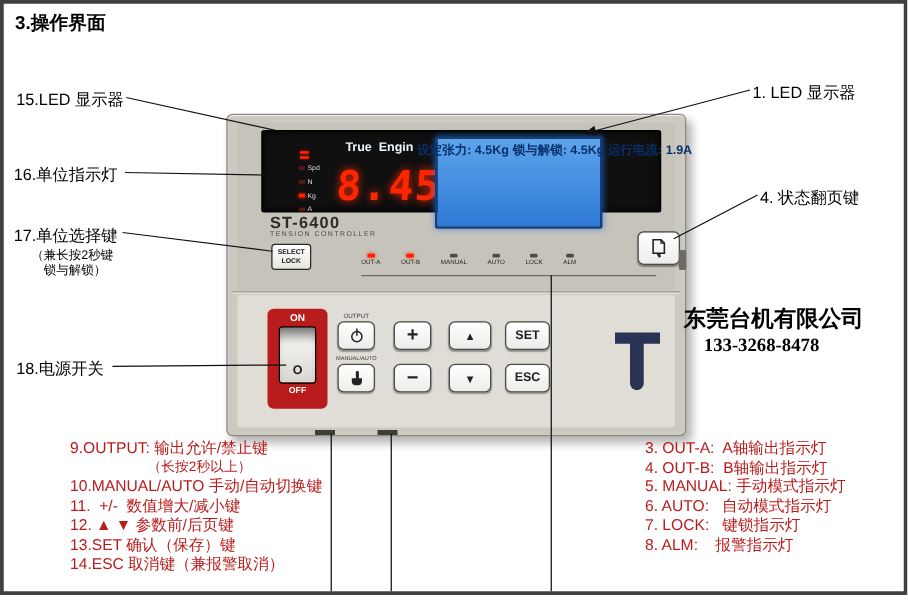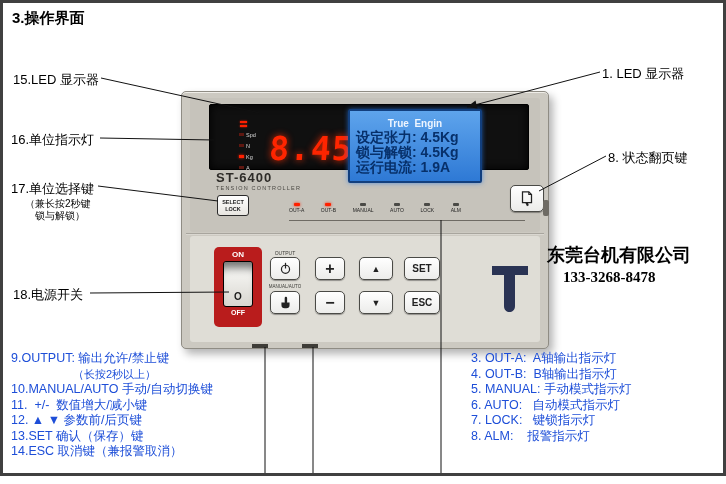--- a/index.html
+++ b/index.html
@@ -1,42 +1,42 @@
 <!DOCTYPE html>
 <html><head>
 <meta charset="utf-8">
 <style>
   html,body{margin:0;padding:0;background:#fff;font-family:"Liberation Sans","DejaVu Sans",sans-serif;}
   .canvas{position:relative;width:726px;height:476px;background:#fff;border:3px solid #404040;box-sizing:border-box;overflow:hidden;}
   .abs{position:absolute;}
   .title{left:9px;top:6px;font-size:15px;font-weight:bold;color:#000;}
   .lbl{font-size:13px;color:#000;white-space:nowrap;z-index:6;}
   .sublbl{font-size:10px;color:#000;white-space:nowrap;z-index:6;}
-  .notes div{white-space:pre;font-size:12.5px;line-height:15.5px;color:#1d4ed8;}
+  .notes div{white-space:pre;font-size:12.5px;line-height:15.5px;color:#b91c1c;margin-left:45px;}
   .notes{z-index:6;}
   .company-name{font-family:"Liberation Serif","DejaVu Serif",serif;font-size:18px;font-weight:bold;color:#000;white-space:nowrap;z-index:6;}
   .company-phone{font-family:"Liberation Serif","DejaVu Serif",serif;font-size:15px;font-weight:bold;color:#000;white-space:nowrap;z-index:6;}
 
   
   .device{left:178px;top:88px;width:366px;height:256px;background:#ccc9c1;border:1px solid #8f8c84;border-radius:5px;
           box-shadow:4px 5px 8px rgba(0,0,0,.3), inset 0 1px 0 #efede8;z-index:2;}
   .top-panel{left:8px;top:6px;width:350px;height:134px;background:#c6c3bb;border-radius:3px;}
   .display-window{left:27px;top:12px;width:318px;height:64px;background:#101010;border:1px solid #000;border-radius:2px;box-shadow:inset 0 0 8px #000;}
   .unit-col{left:29px;top:15px;width:21px;height:58px;color:#ddd;font-size:5.5px;line-height:6px;}
   .ubars{display:block;width:7px;height:2px;background:#ff2000;box-shadow:0 0 2px #ff2000;margin:1px 0 2px 1px;}
   .urow{display:flex;align-items:center;gap:2px;height:11px;}
   .umark{display:inline-block;width:5px;height:3px;background:#5e1710;}
   .umark.lit{background:#ff2000;box-shadow:0 0 3px #ff2000;}
   .led7{left:50px;top:14px;width:102px;height:58px;display:flex;align-items:center;justify-content:center;
         font-family:"DejaVu Sans Mono",monospace;font-weight:bold;font-size:33px;color:#ff2500;
         text-shadow:0 0 7px rgba(255,45,0,.9);transform:skewX(-4deg);letter-spacing:1px;}
   .lcd{left:166px;top:17px;width:134px;height:74px;background:linear-gradient(#5ea4ec,#2e79d5);border:2px solid #123f7e;border-radius:2px;
-       box-shadow:0 0 5px rgba(40,120,230,.7);box-sizing:border-box;display:flex;flex-direction:column;justify-content:center;padding:2px 3px;z-index:3;}
+       box-shadow:0 0 5px rgba(40,120,230,.7);box-sizing:border-box;display:flex;flex-direction:row;justify-content:center;padding:2px 3px;z-index:3;}
   .lcd-h{color:#eef5ff;font-size:10px;font-weight:bold;text-align:center;white-space:pre;margin-bottom:1px;}
-  .lcd-l{color:#07306a;font-size:14px;font-weight:bold;line-height:15px;padding-left:3px;white-space:pre;}
+  .lcd-l{color:#07306a;font-size:10px;font-weight:bold;line-height:15px;padding-left:3px;white-space:pre;}
   .model{left:34px;top:78px;font-size:13px;font-weight:bold;color:#2e2c28;letter-spacing:1px;text-align:center;}
   .model-sub{left:34px;top:93px;font-size:5.5px;letter-spacing:1.2px;color:#4a4843;}
   .select-btn{left:35px;top:103px;width:32px;height:21px;display:flex;flex-direction:column;align-items:center;justify-content:center;
               font-size:5.5px;font-weight:bold;line-height:7px;background:linear-gradient(#fff,#e8e6e1);border:1px solid #2a2a2a;border-radius:3px;color:#222;padding:0;}
   .ind-row{left:107px;top:111px;width:172px;height:15px;display:flex;justify-content:space-between;}
   .ind{display:flex;flex-direction:column;align-items:center;gap:1px;font-size:5px;color:#1e1e1e;}
   .led-dot{width:6px;height:3px;border-radius:1px;background:#4a4a46;}
   .led-dot.on{background:#ff2000;box-shadow:0 0 3px #ff2000;}
   .ind-line{left:107px;top:128px;width:236px;height:1px;background:#6e6b64;}
   .page-btn{left:328px;top:93px;width:34px;height:27px;background:linear-gradient(#fff,#ececea);border:1.5px solid #4a4a46;border-radius:5px;
@@ -65,21 +65,21 @@
   <div class="abs title">3.操作界面</div>
 
   <div class="abs lbl" style="left:10px;top:68px;">15.LED 显示器</div>
   <div class="abs lbl" style="left:8px;top:128px;">16.单位指示灯</div>
   <div class="abs lbl" style="left:8px;top:177px;">17.单位选择键</div>
   <div class="abs sublbl" style="left:22px;top:194px;">（兼长按2秒键</div>
   <div class="abs sublbl" style="left:32px;top:206px;">锁与解锁）</div>
   <div class="abs lbl" style="left:10px;top:283px;">18.电源开关</div>
 
   <div class="abs lbl" style="left:599px;top:62px;">1. LED 显示器</div>
-  <div class="abs lbl" style="left:605px;top:146px;">8. 状态翻页键</div>
+  <div class="abs lbl" style="left:605px;top:146px;">4. 状态翻页键</div>
 
   <div class="abs company-name" style="left:544px;top:240px;">东莞台机有限公司</div>
   <div class="abs company-phone" style="left:560px;top:266px;">133-3268-8478</div>
 
   <div class="abs device">
     <div class="abs top-panel"></div>
 
     <div class="abs display-window">
       <div class="abs unit-col">
         <span class="ubars"></span>

